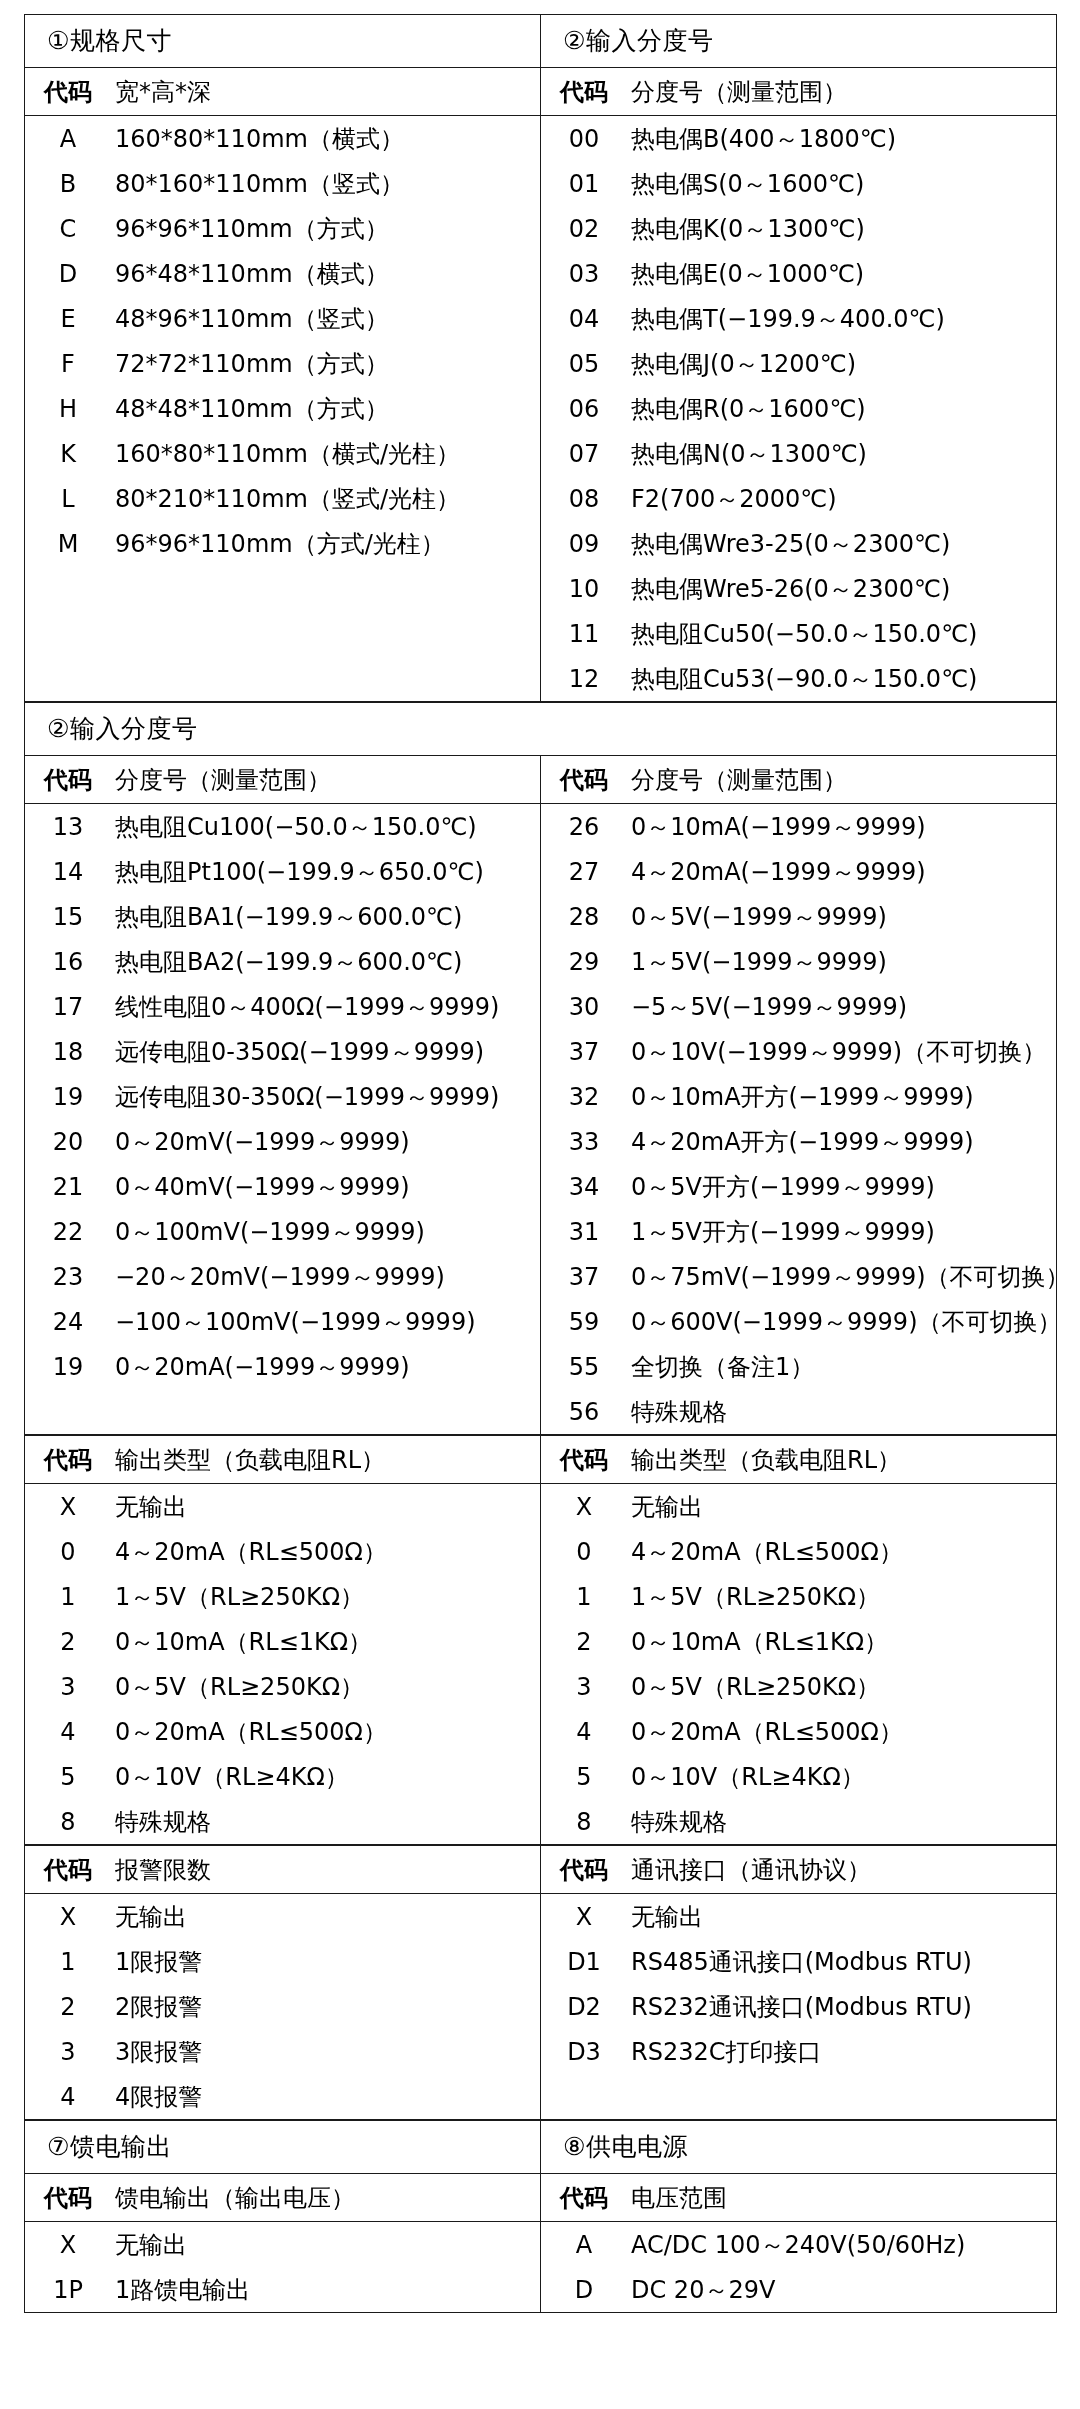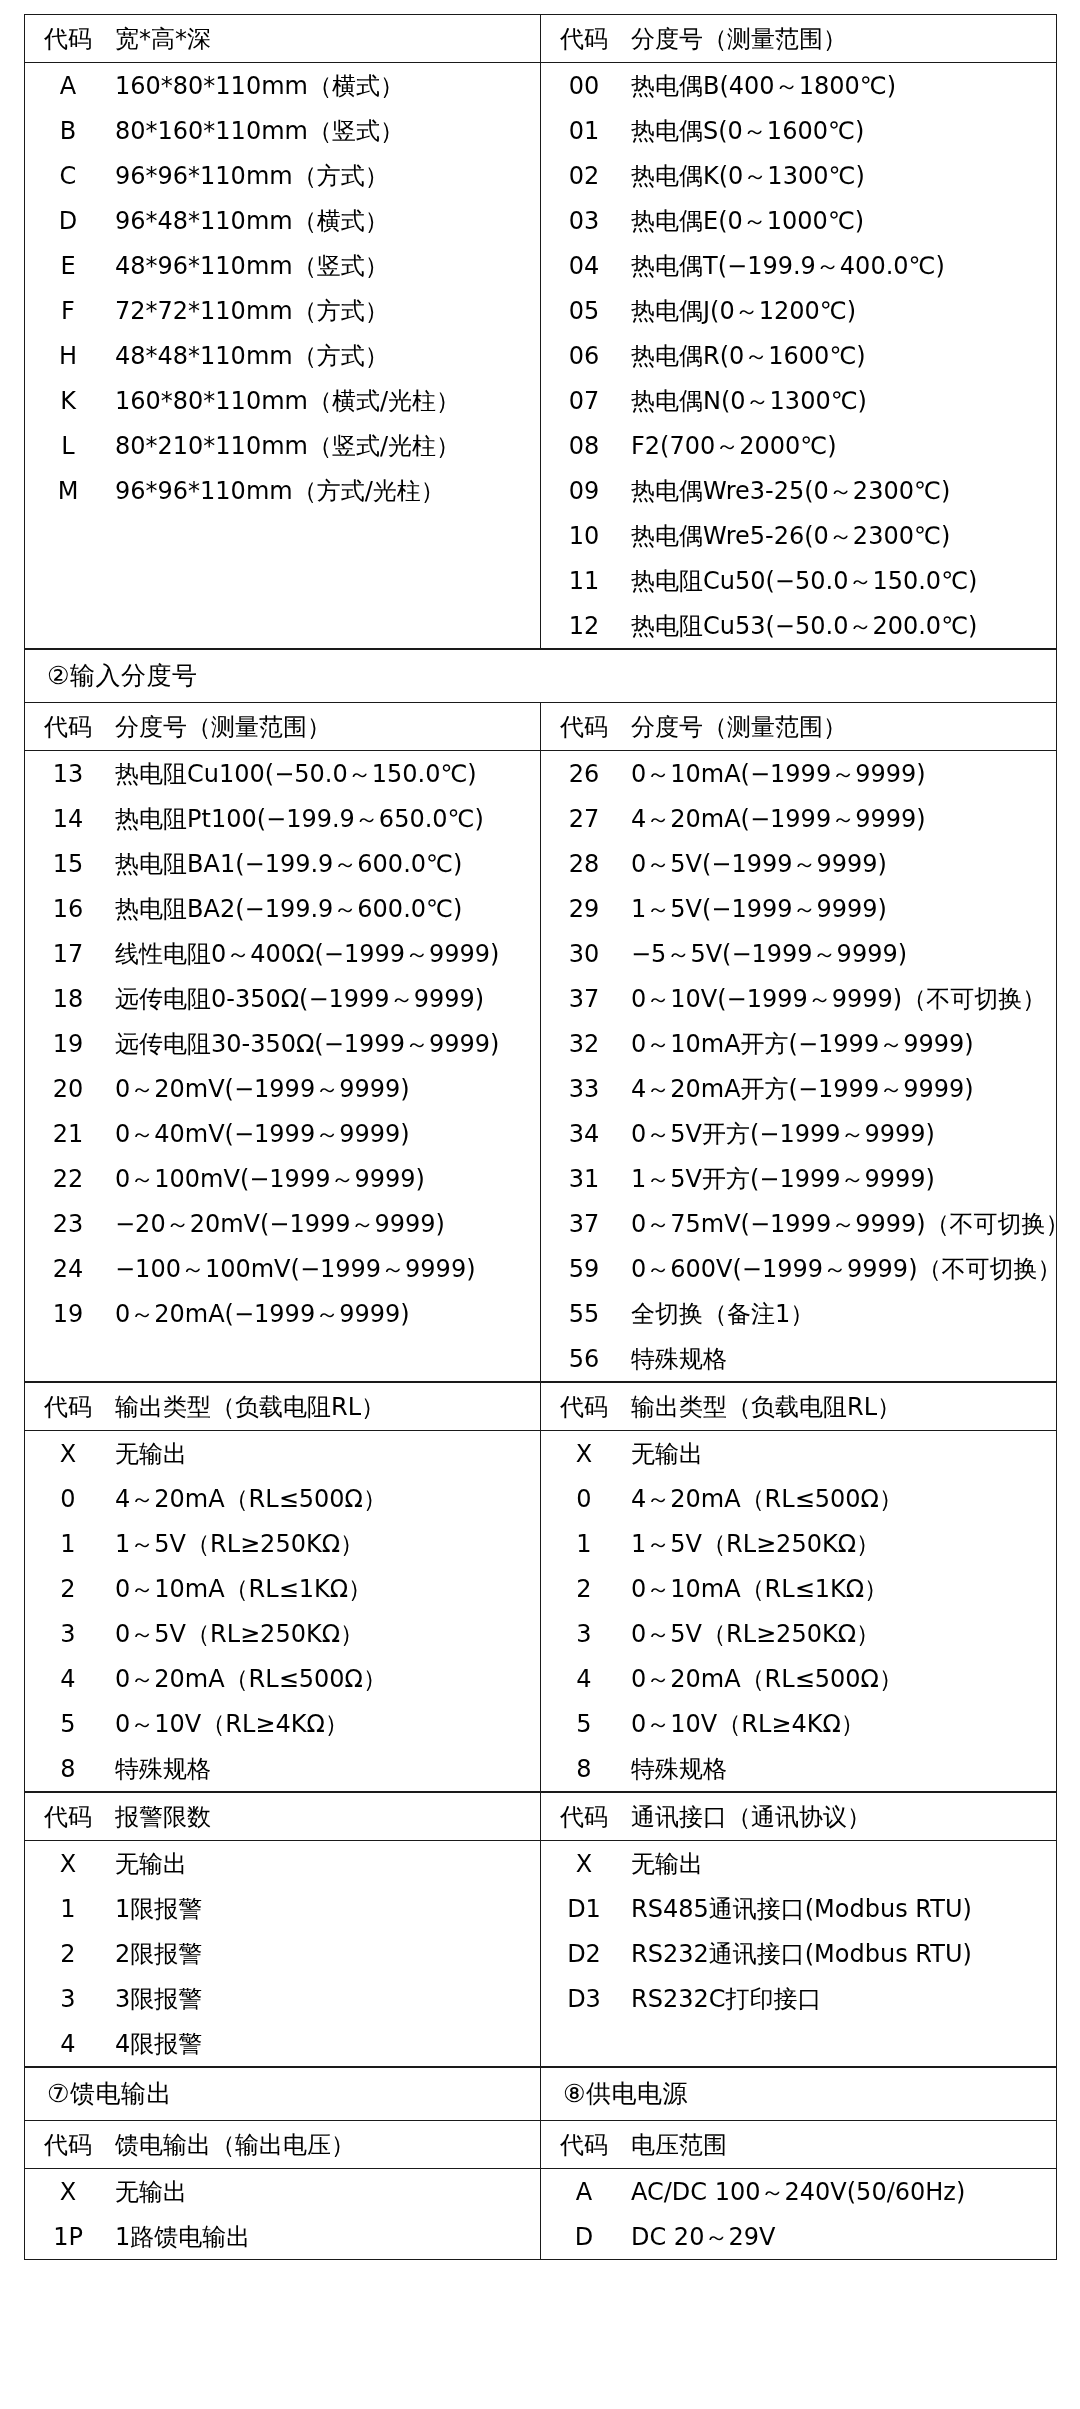--- a/index.html
+++ b/index.html
@@ -51,21 +51,21 @@
     height: 48px;
     border-bottom: 1px solid #1a1a1a;
   }
   .r .c1 {
     width: 86px;
     flex: 0 0 86px;
     text-align: center;
     padding-top: 11px;
     white-space: nowrap;
   }
-  .r.hdr .c1 { padding-top: 12px; }
+  .r.hdr .c1 { padding-top: 12px; font-weight: bold; }
   .r .c2 {
     flex: 1 1 auto;
     padding-top: 11px;
     padding-left: 4px;
     white-space: nowrap;
     overflow: visible;
   }
   .r.hdr .c2 { padding-top: 12px; }
   .r.blank .c1, .r.blank .c2 { }
 </style>
@@ -73,20 +73,24 @@
 <body>
 
 <div class="sheet">
 
   <table class="spec">
     <colgroup>
         <col style="width:516px">
         <col style="width:516px">
       </colgroup>
     <tbody>
+        <tr>
+      <td class="sec-head">①规格尺寸</td>
+      <td class="sec-head">②输入分度号</td>
+    </tr>
     <tr>
       <td class="half">
         <div class="rowset">
           <div class="r hdr">
             <div class="c1">代码</div>
             <div class="c2">宽*高*深</div>
           </div>
           <div class="r">
                 <div class="c1">A</div>
                 <div class="c2">160*80*110mm（横式）</div>
@@ -190,21 +194,21 @@
           <div class="r">
                 <div class="c1">10</div>
                 <div class="c2">热电偶Wre5-26(0～2300℃)</div>
               </div>
           <div class="r">
                 <div class="c1">11</div>
                 <div class="c2">热电阻Cu50(−50.0～150.0℃)</div>
               </div>
           <div class="r">
                 <div class="c1">12</div>
-                <div class="c2">热电阻Cu53(−50.0～200.0℃)</div>
+                <div class="c2">热电阻Cu53(−90.0～150.0℃)</div>
               </div>
         </div>
       </td>
     </tr>
   </tbody>
     </table>
 
   <table class="spec">
     <colgroup>
         <col style="width:516px">

